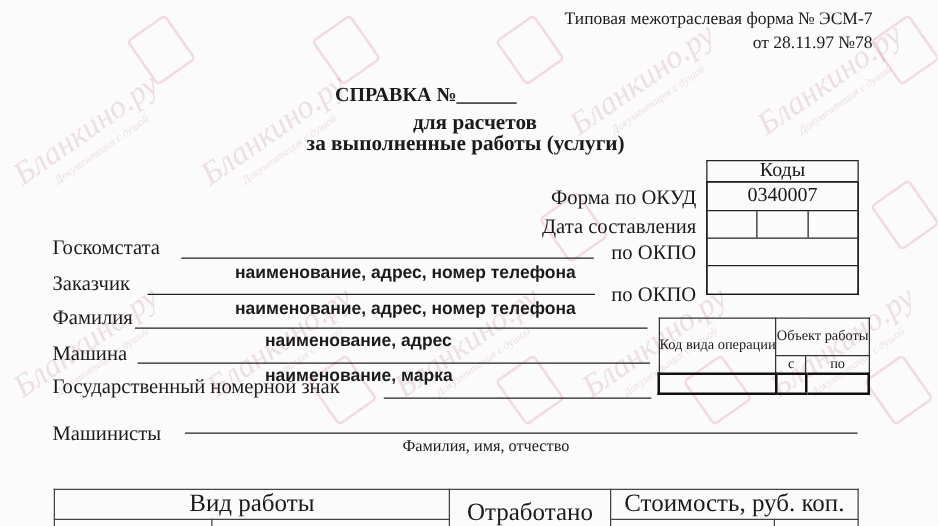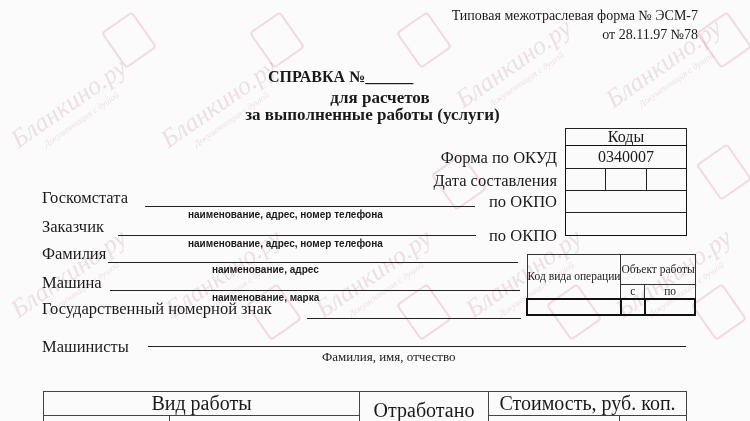--- a/index.html
+++ b/index.html
@@ -9,21 +9,21 @@
   .wm { position:absolute; color:rgba(200,150,160,0.28); font-family:"Liberation Serif", serif;
         font-style:italic; font-size:26px; transform:rotate(-35deg); transform-origin:left top; pointer-events:none; }
   .wm small { display:block; font-size:9px; margin-left:24px; }
   .wm-box { position:absolute; width:34px; height:40px; border:2px solid rgba(215,120,140,0.25);
             border-radius:4px; transform:rotate(-35deg); pointer-events:none; }
   .hdr { font-size:14px; text-align:right; }
   .title { font-weight:bold; font-size:16px; }
   .sub { font-weight:bold; font-size:17px; text-align:center; }
   .lbl { font-size:16.5px; }
   .line { position:absolute; border-bottom:1.5px solid #222; height:0; }
-  .hint { font-family:"Liberation Sans", sans-serif; font-size:10px; font-weight:bold; }
+  .hint { font-family:"Liberation Sans", sans-serif; font-size:14px; font-weight:bold; }
   .codes { position:absolute; left:565px; top:128px; width:120px; border:1.5px solid #222; }
   .codes .cell { border-top:1.5px solid #222; height:22px; font-size:16px; text-align:center; line-height:22px; }
   .codes .head { height:16px; line-height:16px; font-size:16px; border-top:none; border-bottom:1px solid #222; }
   .codes .row3 { display:flex; }
   .codes .row3 div { flex:1; border-left:1px solid #222; }
   .codes .row3 div:first-child { border-left:none; }
   table { border-collapse:collapse; }
   .op td { border:1px solid #333; text-align:center; font-size:11.5px; line-height:13px; padding:0; }
   .work td { border:1px solid #444; text-align:center; font-size:20px; padding:0; }
 </style>

